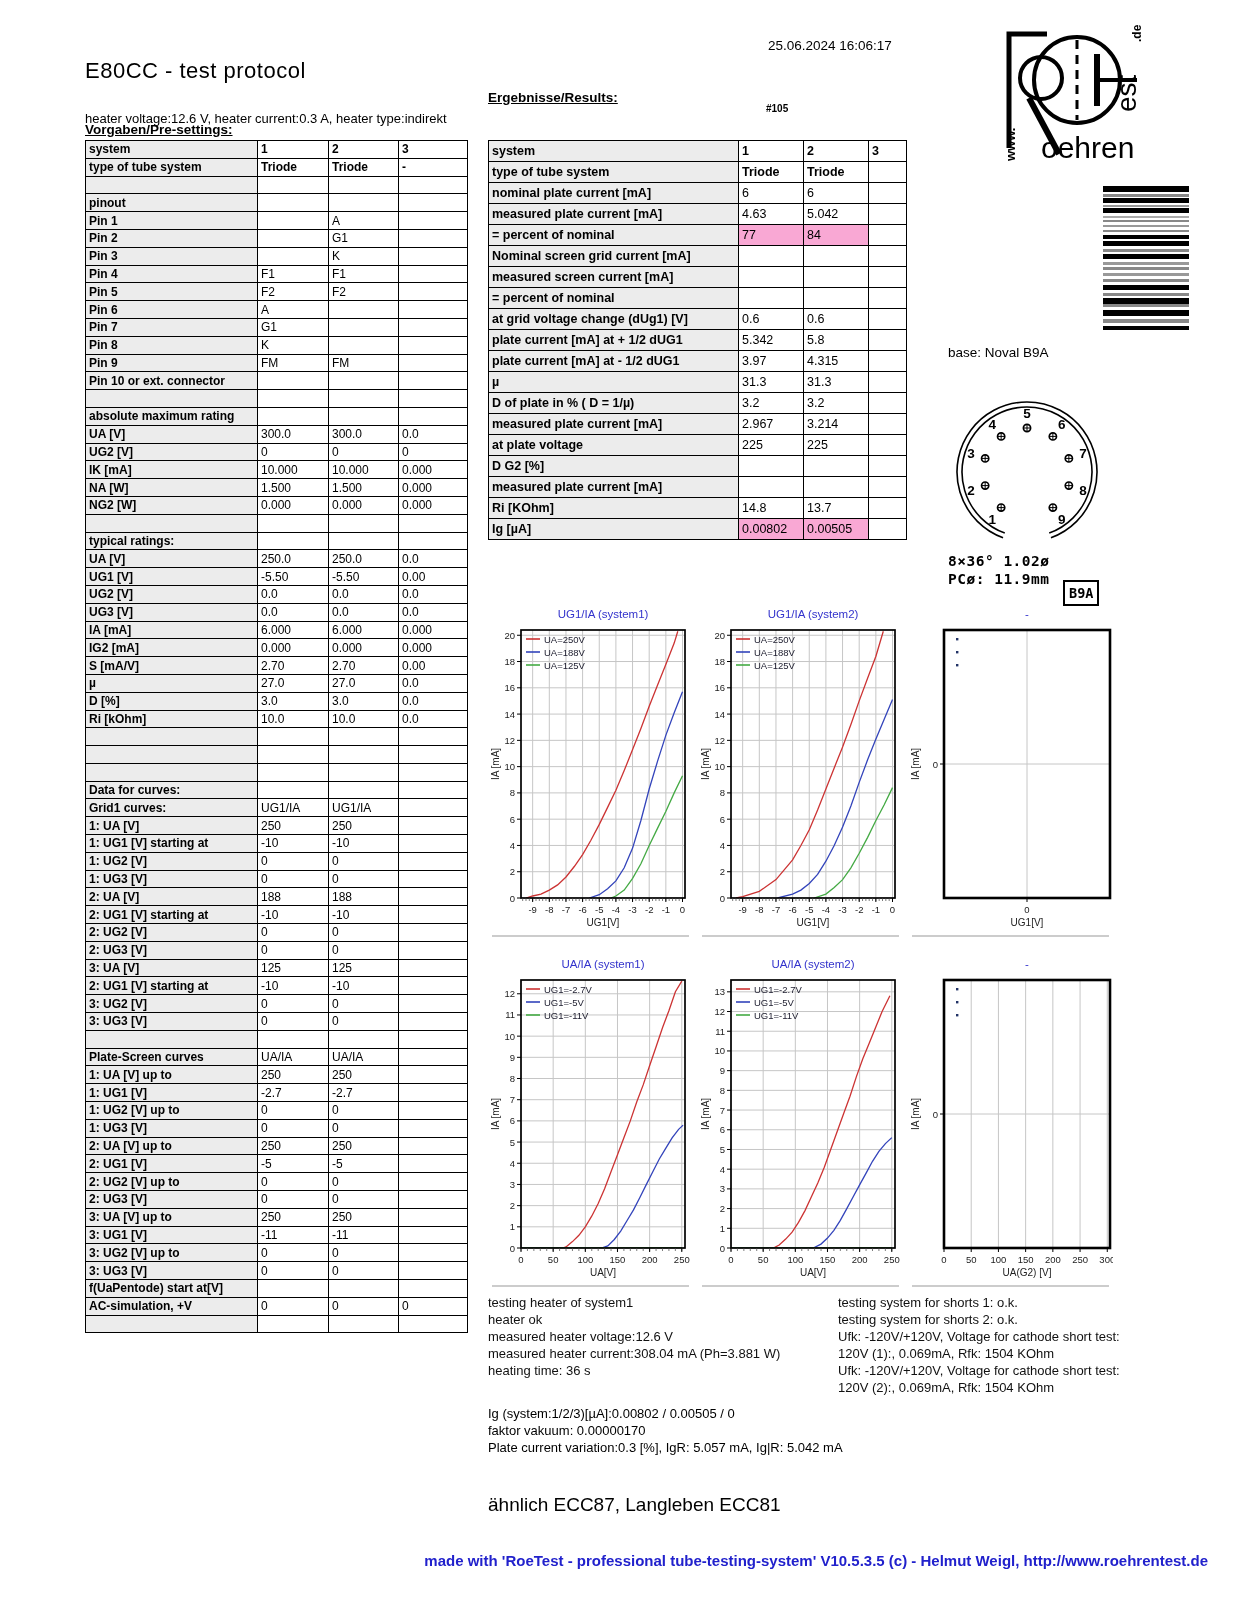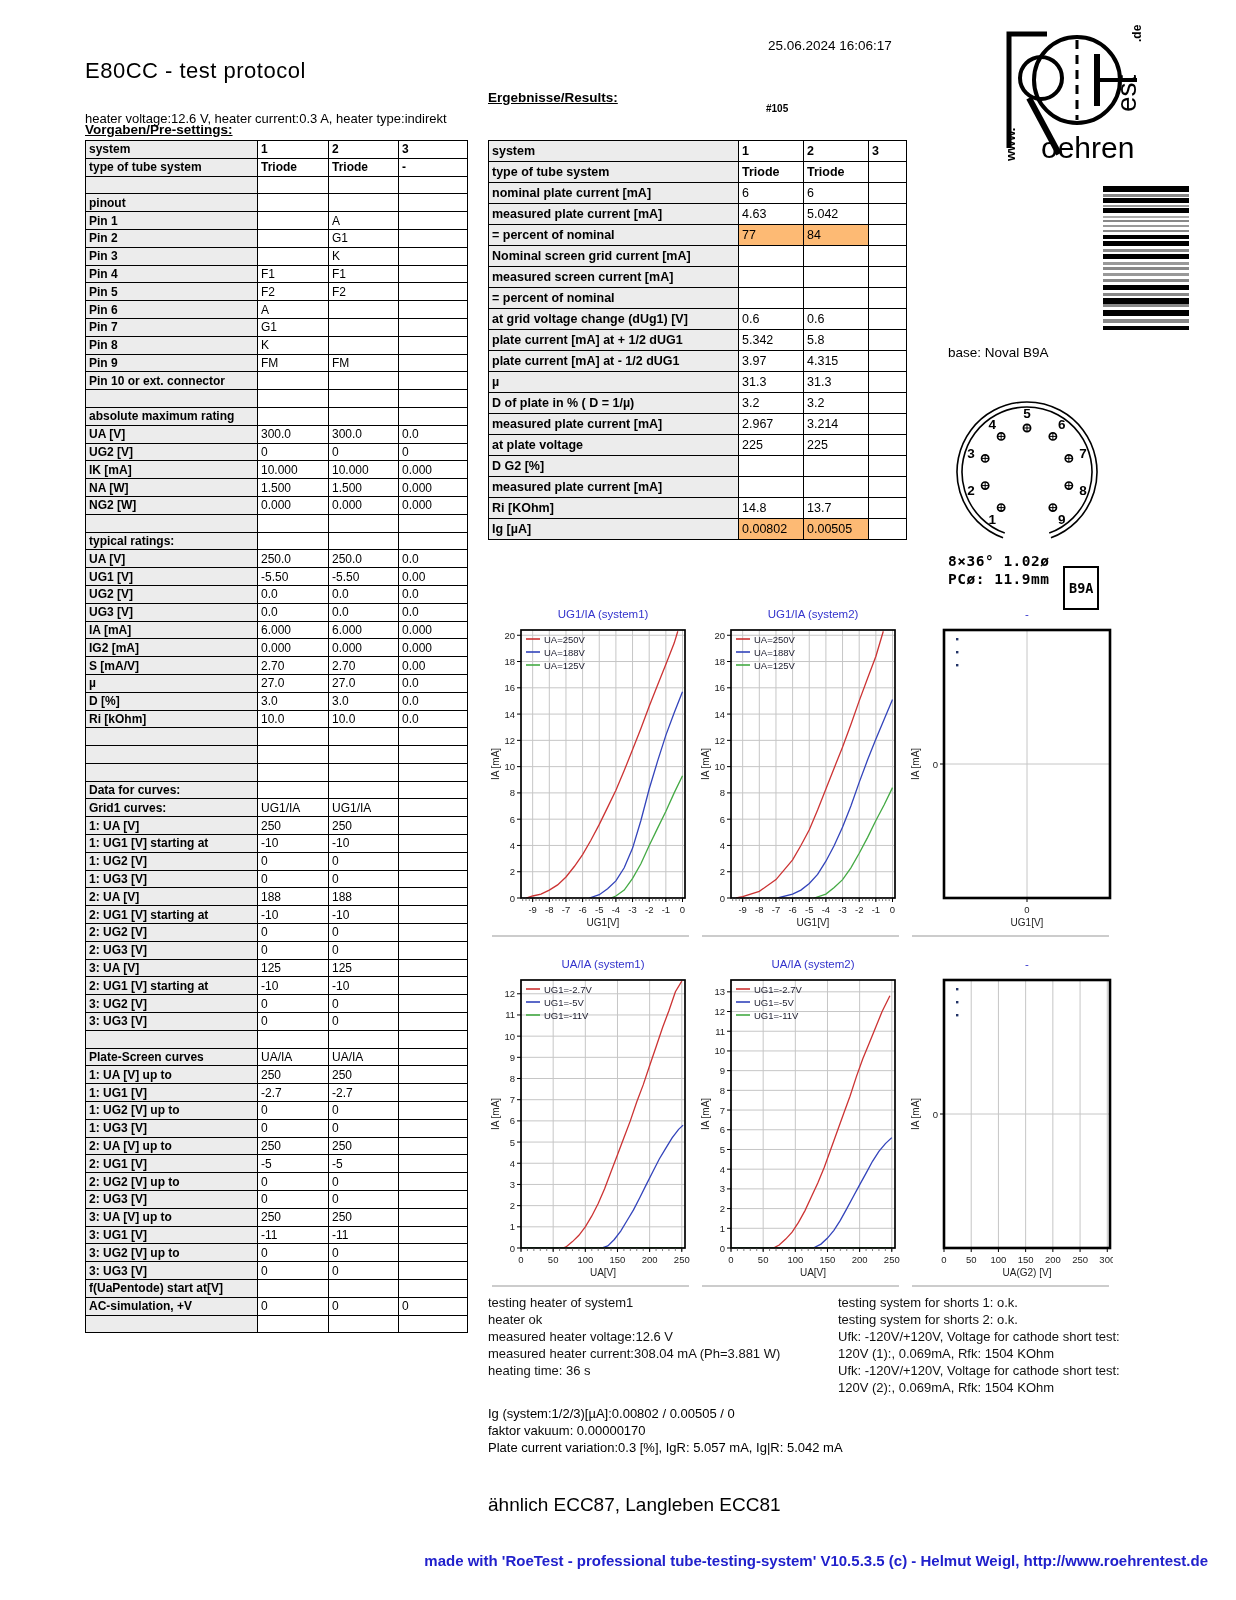--- a/index.html
+++ b/index.html
@@ -15,21 +15,21 @@
   #serial{left:766px;top:103px;font-size:10px;font-weight:bold;}
   
   table{border-collapse:collapse;table-layout:fixed;}
   td{border:1px solid #000;overflow:hidden;white-space:nowrap;padding:0 3px;vertical-align:middle;}
   #pre-table{left:85px;top:140px;}
   #pre-table td{height:16.8px;font-size:12px;line-height:1;}
   #res-table{left:488px;top:140px;}
   #res-table td{height:20px;font-size:12.5px;line-height:1;}
   td.lab{background:#ececec;font-weight:bold;}
   td.hd{font-weight:bold;}
-  td.grn{background:#fdba74;}
+  td.grn{background:#f9a8d4;}
   
   .chart-slot{position:absolute;width:205px;height:345px;}
   #chart0{left:488px;top:592px;}
   #chart1{left:698px;top:592px;}
   #chart2{left:908px;top:592px;}
   #chart3{left:488px;top:942px;}
   #chart4{left:698px;top:942px;}
   #chart5{left:908px;top:942px;}
   
   #logo{left:995px;top:18px;}
@@ -40,21 +40,21 @@
     #888 34px 36px,#fff 36px 39px,#999 39px 41px,#fff 41px 44px,#888 44px 46px,#fff 46px 49px,
     #000 49px 53px,#fff 53px 55px,#000 55px 60px,#fff 60px 63px,#888 63px 66px,#fff 66px 68px,
     #000 68px 73px,#fff 73px 76px,#999 76px 79px,#fff 79px 81px,#888 81px 84px,#fff 84px 87px,
     #999 87px 90px,#fff 90px 93px,#888 93px 96px,#fff 96px 99px,#000 99px 104px,#fff 104px 107px,
     #888 107px 110px,#fff 110px 112px,#000 112px 118px,#888 118px 121px,#fff 121px 124px,
     #000 124px 130px,#fff 130px 133px,#888 133px 137px,#fff 137px 140px,#000 140px 144px);}
   #base-label{left:948px;top:345px;font-size:13.5px;}
   #socket-mount{left:945px;top:396px;}
   #socket-caption{left:948px;top:552px;font-family:"DejaVu Sans Mono",monospace;
     font-weight:bold;font-size:14.5px;line-height:18px;letter-spacing:0.5px;}
-  #b9a-badge{left:1063px;top:566px;border:2px solid #000;padding:12px 4px;
+  #b9a-badge{left:1063px;top:580px;border:2px solid #000;padding:3px 4px;
     font-family:"DejaVu Sans Mono",monospace;font-weight:bold;font-size:13.5px;}
   
   .notes{font-size:13px;line-height:17px;color:#111;}
   #notes-left{left:488px;top:1294px;}
   #notes-right{left:838px;top:1294px;}
   #ig-block{left:488px;top:1405px;font-size:13px;line-height:17px;}
   #similar-line{left:488px;top:1494px;font-size:19px;}
   #footer{left:0;right:0;top:1552px;text-align:right;font-size:15px;font-weight:bold;color:#2121cc;}
 </style>
 </head>

